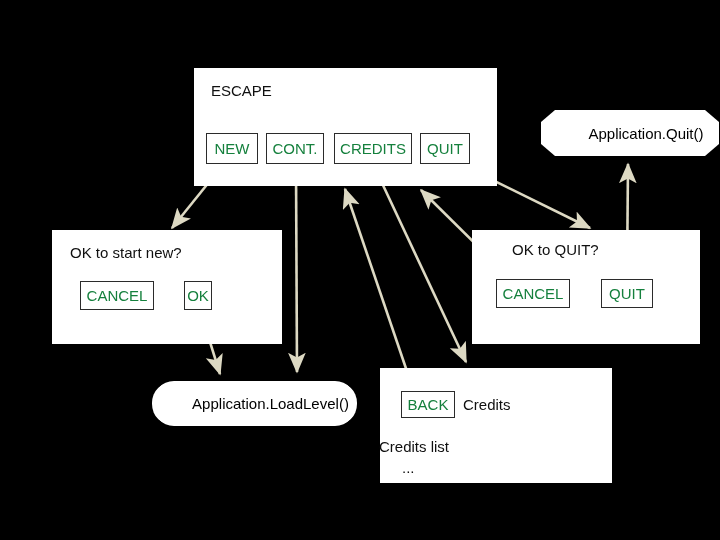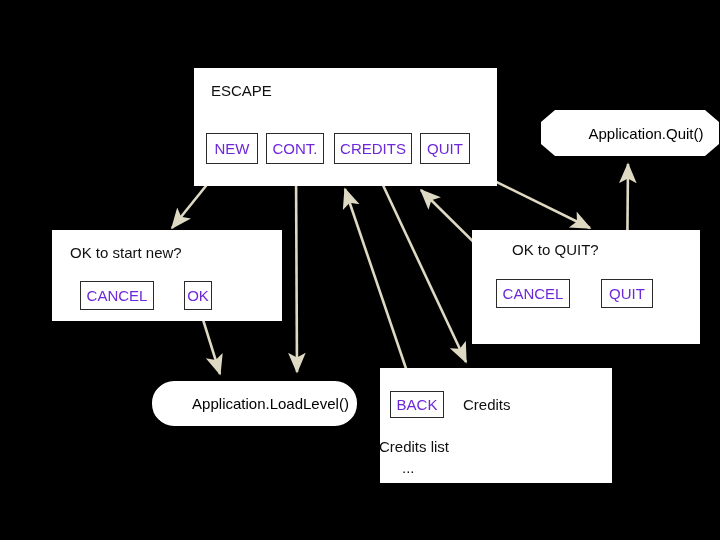--- a/index.html
+++ b/index.html
@@ -34,21 +34,21 @@
     position: absolute;
     font-size: 15px;
     color: #101010;
     white-space: nowrap;
   }
   
   .btn {
     position: absolute;
     background: #ffffff;
     border: 1px solid #2b2b2b;
-    color: #6d28d9;
+    color: #15803d;
     font-size: 15px;
     display: flex;
     align-items: center;
     justify-content: center;
     box-sizing: border-box;
     z-index: 3;
     white-space: nowrap;
   }
   
   .octa {
@@ -109,34 +109,34 @@
   <div class="node" style="left:194px; top:68px; width:303px; height:118px;">
     <div class="node-title" style="left:17px; top:14px;text-align:center;">ESCAPE</div>
   </div>
   <div class="btn" style="left:206px; top:133px; width:52px; height:31px;">NEW</div>
   <div class="btn" style="left:266px; top:133px; width:58px; height:31px;">CONT.</div>
   <div class="btn" style="left:334px; top:133px; width:78px; height:31px;">CREDITS</div>
   <div class="btn" style="left:420px; top:133px; width:50px; height:31px;">QUIT</div>
 
   <div class="octa" style="left:541px; top:110px; width:178px; height:46px;">Application.Quit()</div>
 
-  <div class="node" style="left:52px; top:230px; width:230px; height:91px;">
+  <div class="node" style="left:52px; top:230px; width:230px; height:114px;">
     <div class="node-title" style="left:18px; top:14px;">OK to start new?</div>
   </div>
   <div class="btn" style="left:80px; top:281px; width:74px; height:29px;">CANCEL</div>
   <div class="btn" style="left:184px; top:281px; width:28px; height:29px;">OK</div>
 
   <div class="node" style="left:472px; top:230px; width:228px; height:114px;">
     <div class="node-title" style="left:40px; top:11px;text-align:right;">OK to QUIT?</div>
   </div>
   <div class="btn" style="left:496px; top:279px; width:74px; height:29px;">CANCEL</div>
   <div class="btn" style="left:601px; top:279px; width:52px; height:29px;">QUIT</div>
 
   <div class="octa" style="left:152px; top:381px; width:205px; height:45px;border-radius:22px;">Application.LoadLevel()</div>
 
   <div class="node" style="left:380px; top:368px; width:232px; height:115px;">
   </div>
-  <div class="btn" style="left:390px; top:391px; width:54px; height:27px;">BACK</div>
+  <div class="btn" style="left:401px; top:391px; width:54px; height:27px;">BACK</div>
   <div class="static-line" style="left:463px; top:396px;">Credits</div>
   <div class="static-line" style="left:379px; top:438px;">Credits list</div>
   <div class="static-line" style="left:402px; top:459px;">...</div>
 
 </div>
 
 </body></html>

